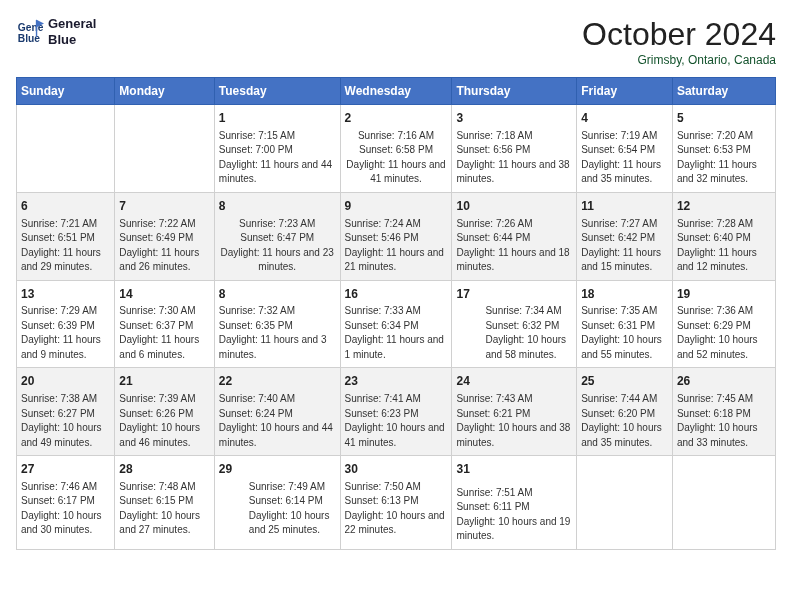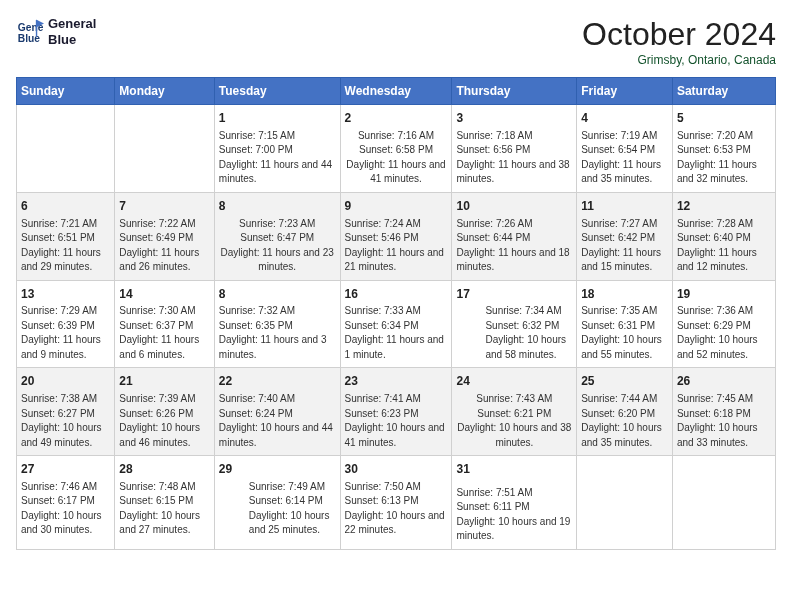--- a/index.html
+++ b/index.html
@@ -269,21 +269,21 @@
 Daylight: 10 hours and 44 minutes.</div>
         </td>
         <td>
           <span class="day-num">23</span>
           <div class="day-info" style="white-space: pre-line;">Sunrise: 7:41 AM
 Sunset: 6:23 PM
 Daylight: 10 hours and 41 minutes.</div>
         </td>
         <td>
           <span class="day-num">24</span>
-          <div class="day-info" style="white-space: pre-line; text-align: center;">Sunrise: 7:43 AM
+          <div class="day-info" style="white-space: pre-line;">Sunrise: 7:43 AM
 Sunset: 6:21 PM
 Daylight: 10 hours and 38 minutes.</div>
         </td>
         <td>
           <span class="day-num">25</span>
           <div class="day-info" style="white-space: pre-line;">Sunrise: 7:44 AM
 Sunset: 6:20 PM
 Daylight: 10 hours and 35 minutes.</div>
         </td>
         <td>

